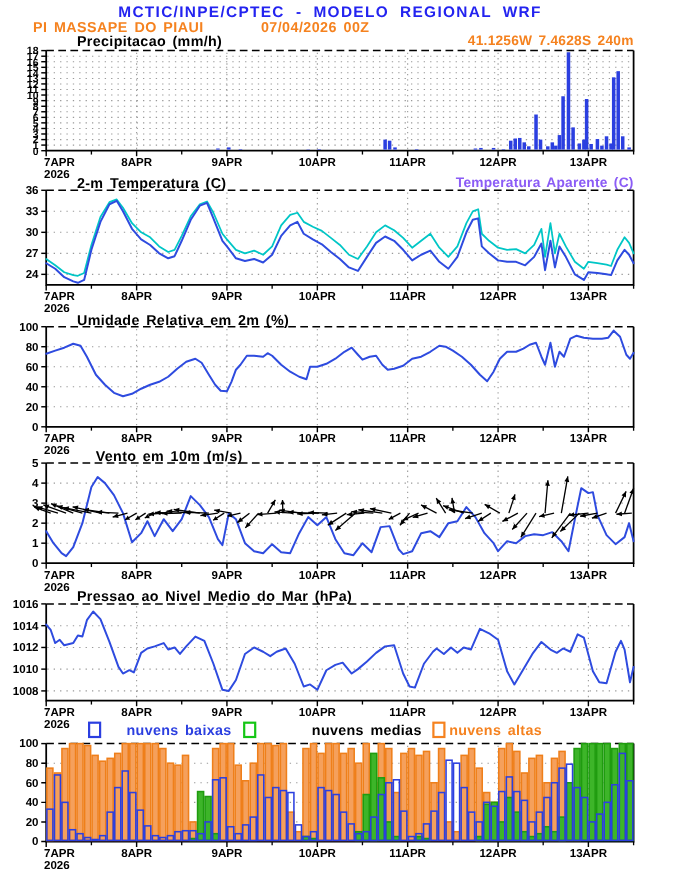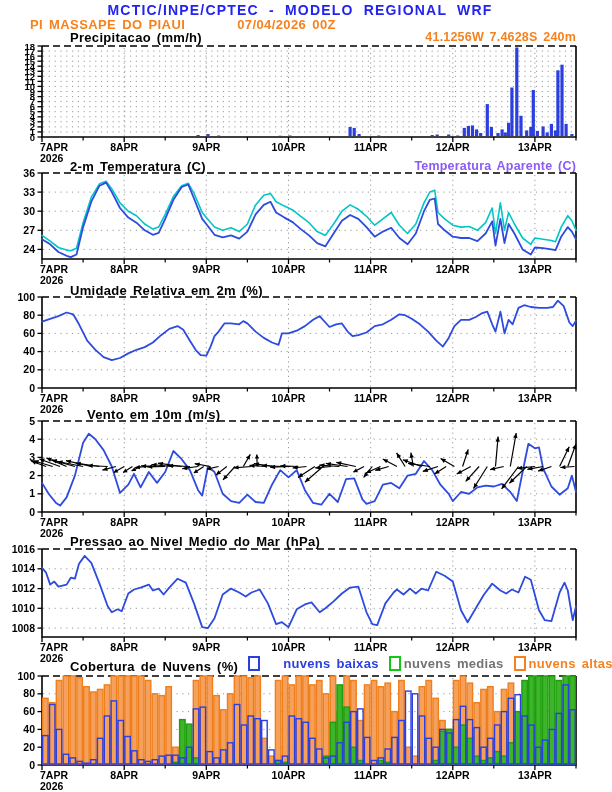--- a/index.html
+++ b/index.html
@@ -10,21 +10,21 @@
   .hdr2{position:absolute;top:17px;left:30px;font-size:13px;font-weight:bold;
         letter-spacing:.4px;word-spacing:2px;}
   .hdr2 .run{margin-left:52px;margin-top:16px;}
   .ptitle{position:absolute;left:70px;font-size:13px;font-weight:bold;color:#000;
           letter-spacing:.3px;word-spacing:2px;white-space:nowrap;}
   .pright{position:absolute;right:36px;font-size:12.5px;font-weight:bold;
           letter-spacing:.2px;word-spacing:2px;white-space:nowrap;}
   .legend{display:inline-flex;align-items:center;margin-left:10px;font-size:13px;font-weight:bold;}
   .lgbox{display:inline-block;width:8px;height:11px;border:2px solid;margin-right:3px;background:#fff;}
   .lg-blue{color:#2b3fe0;gap:20px;} .lg-blue .lgbox{border-color:#2b3fe0;}
-  .lg-green{color:#737373;} .lg-green .lgbox{border-color:#15c615;}
+  .lg-green{color:#000000;gap:48px;} .lg-green .lgbox{border-color:#15c615;}
   .lg-orange{color:#f5821f;} .lg-orange .lgbox{border-color:#f5821f;}
   svg.meteo{position:absolute;top:0;left:0;}
   svg text.tick{font-family:"Liberation Sans",sans-serif;font-size:10.5px;font-weight:bold;fill:#000;}
   svg text.tick.small{font-size:9.5px;}
 </style>
 </head>
 <body>
 
 <div class="hdr1" style="color:#2323f0;">MCTIC/INPE/CPTEC - MODELO REGIONAL WRF</div>
 <div class="hdr2" style="color:#f5821f;">
@@ -37,21 +37,21 @@
 <div class="ptitle" style="top:159px;">2-m Temperatura (C)</div>
 <div class="pright" style="top:159px;color:#8b5cf6;">Temperatura Aparente (C)</div>
 
 <div class="ptitle" style="top:283px;">Umidade Relativa em 2m (%)</div>
 
 <div class="ptitle" style="top:407px;margin-left:17px;">Vento em 10m (m/s)</div>
 
 <div class="ptitle" style="top:534px;">Pressao ao Nivel Medio do Mar (hPa)</div>
 
 <div class="ptitle" style="top:656px;">
-  <span>Cobertura de Nuvens (%)</span><span class="legend lg-blue">
+  <span class="legend lg-blue">
       <span class="lgbox"></span>
       <span>nuvens baixas</span>
     </span><span class="legend lg-green">
       <span class="lgbox"></span>
       <span>nuvens medias</span>
     </span><span class="legend lg-orange">
       <span class="lgbox"></span>
       <span>nuvens altas</span>
     </span>
 </div>

